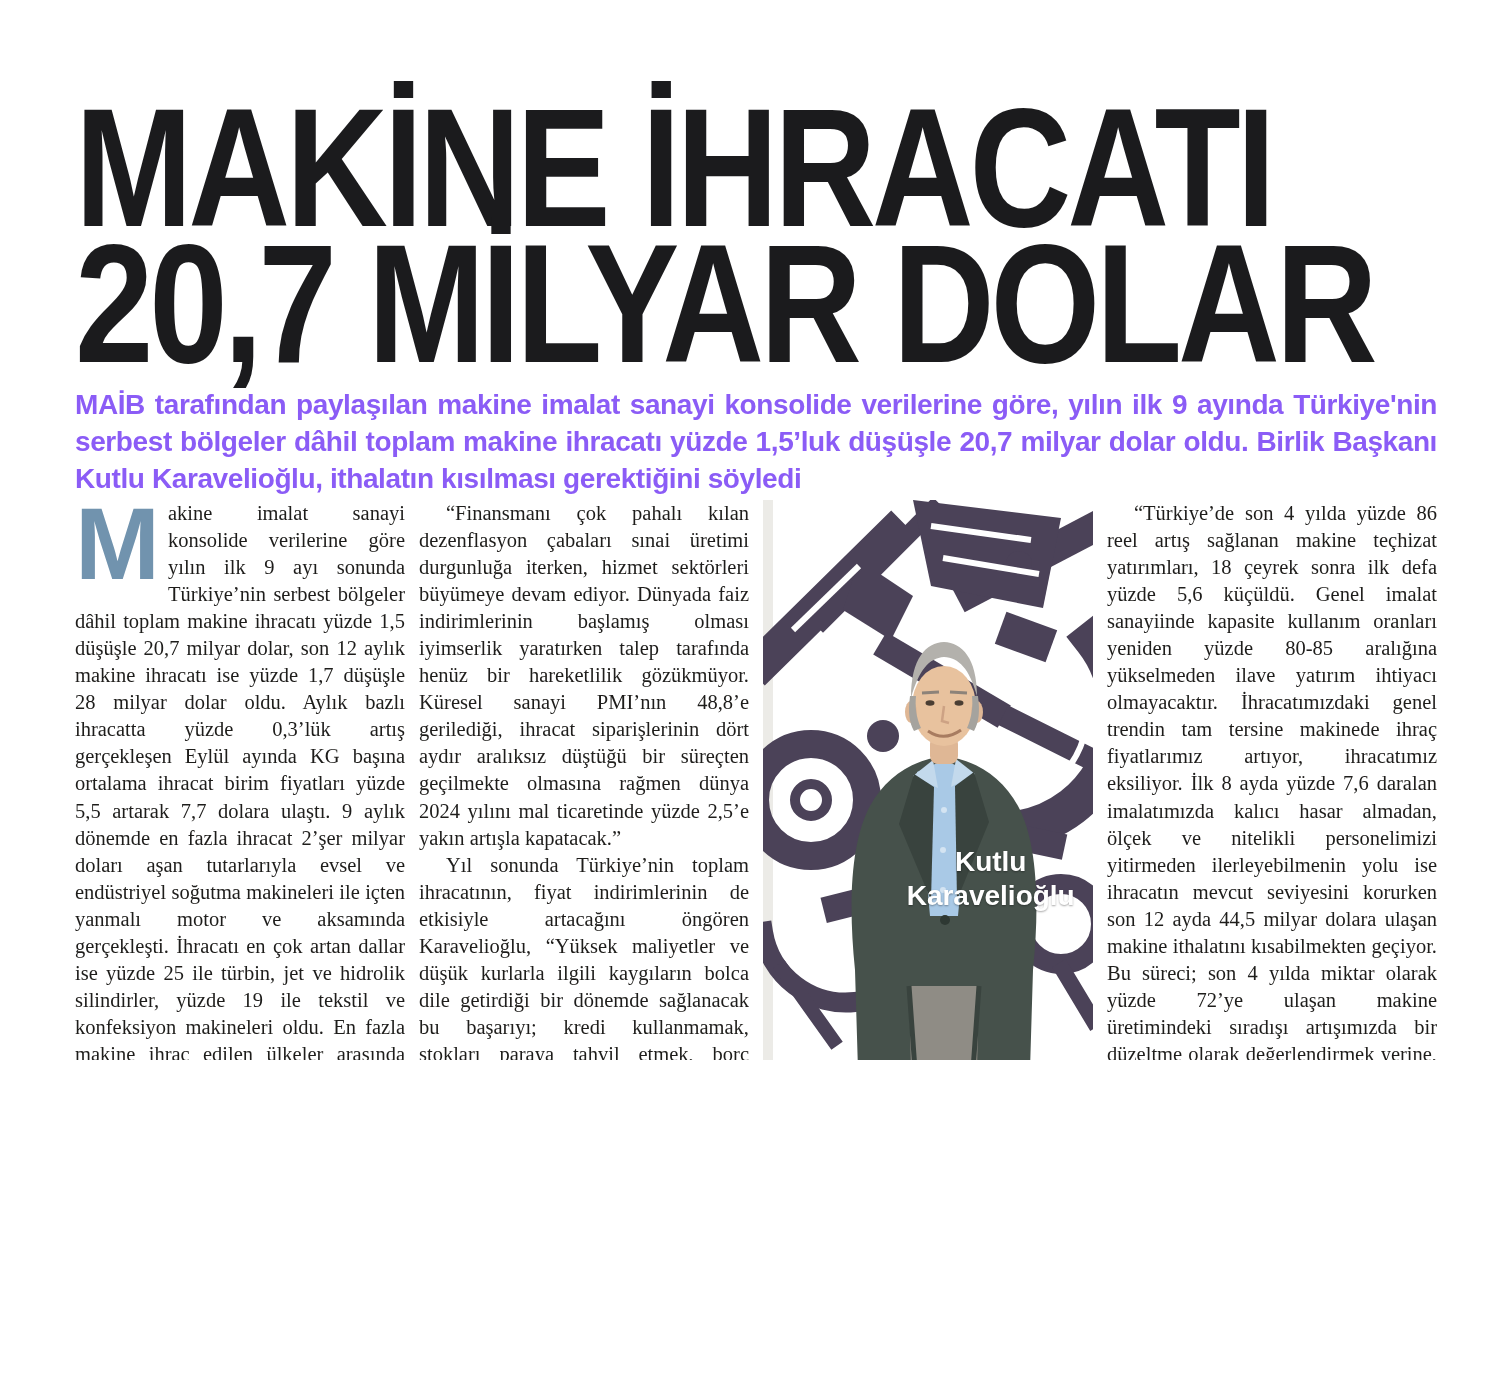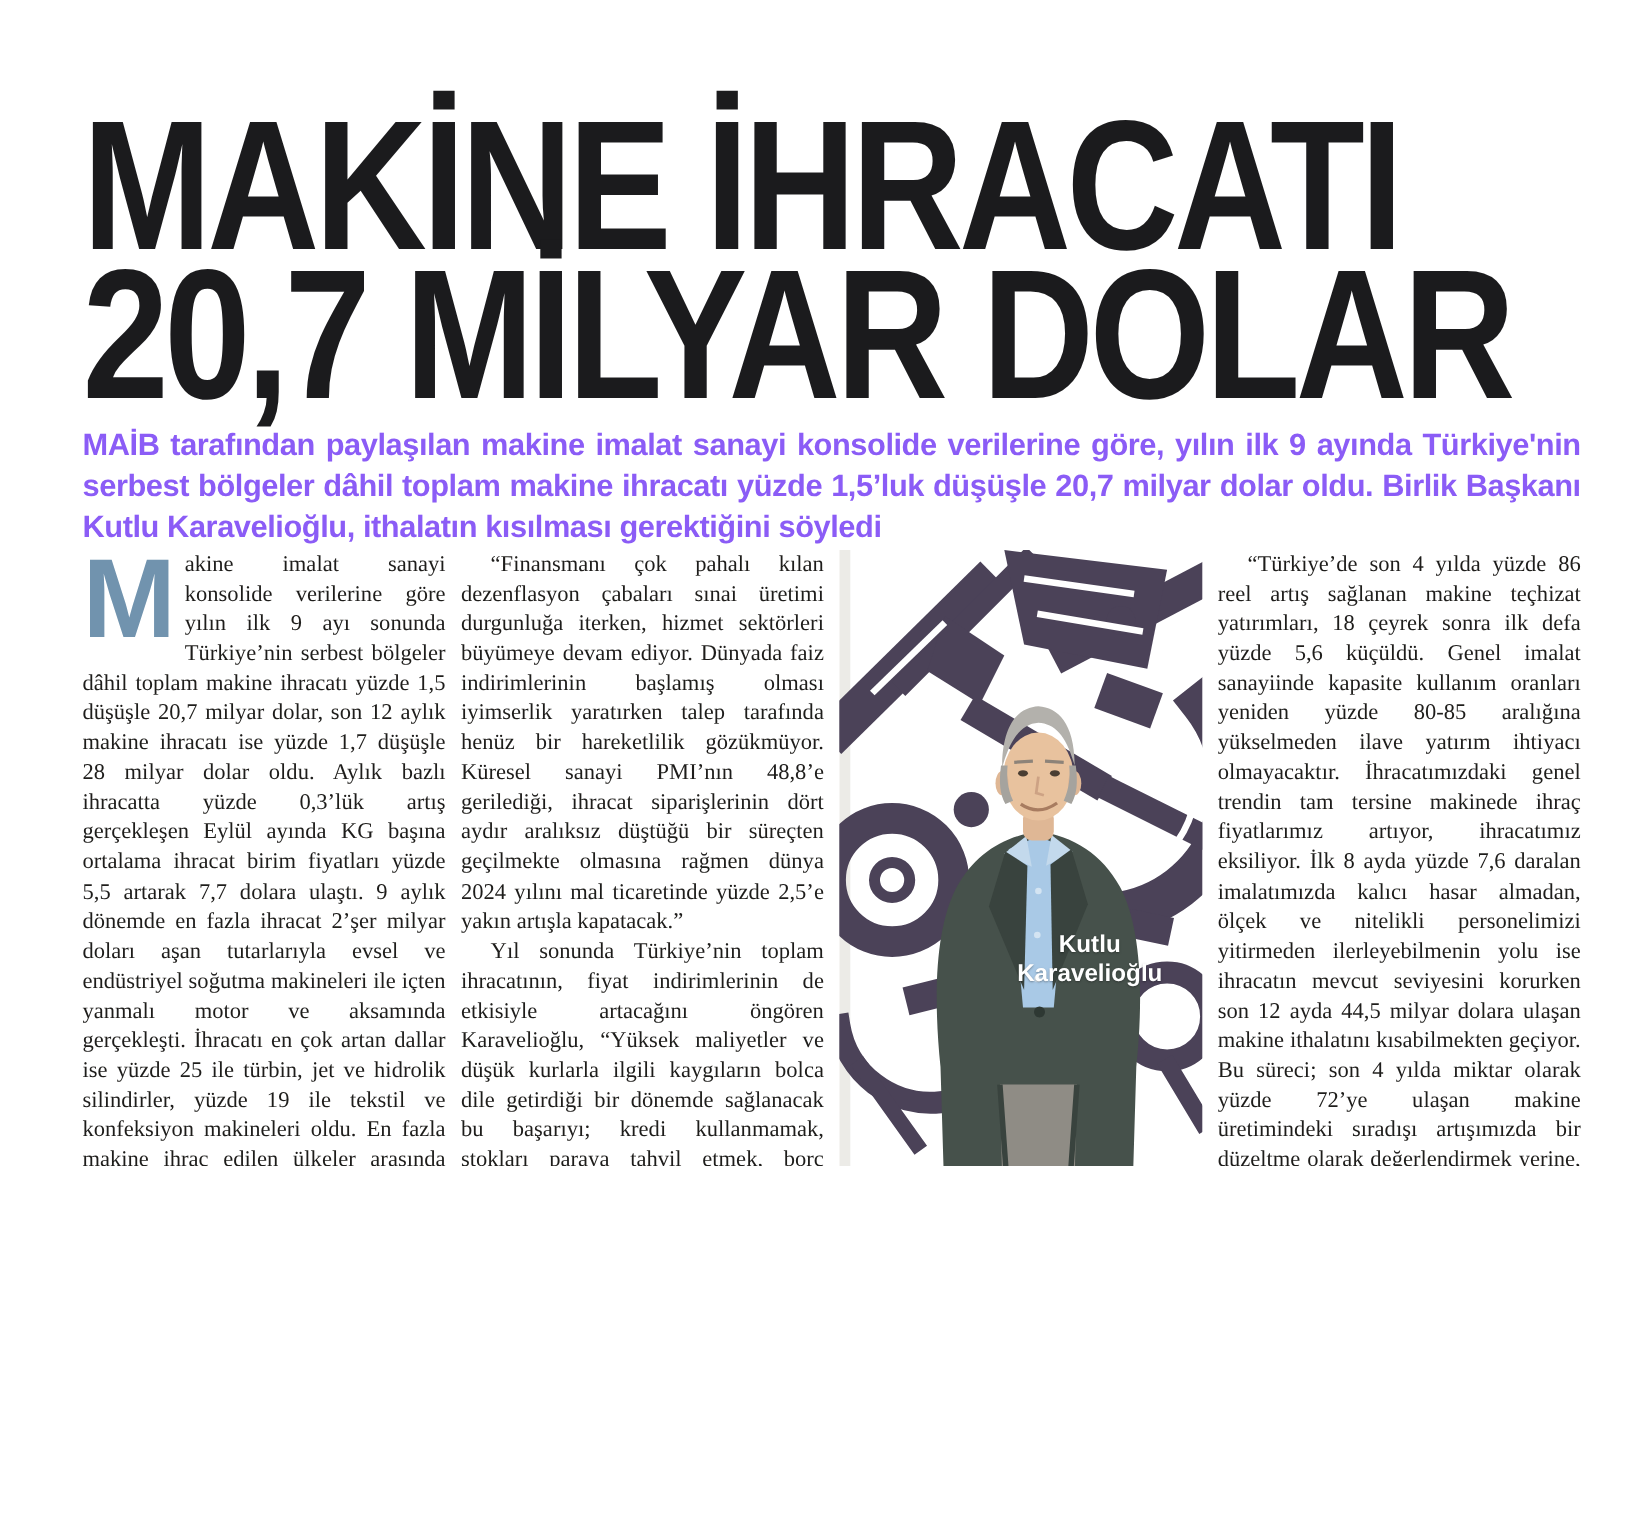--- a/index.html
+++ b/index.html
@@ -67,21 +67,21 @@
     position:relative;
     width:330px;height:570px;
     margin-bottom:13px;
     background:#ffffff;
   }
   .photo svg{display:block;width:330px;height:570px;}
   .photo-caption{
     position:absolute;left:40%;right:2%;top:60.5%;
     text-align:center;
     font-family:"Liberation Sans", sans-serif;
-    font-weight:700;font-size:22px;line-height:1.22;
+    font-weight:700;font-size:28px;line-height:1.22;
     color:#ffffff;
     text-shadow:0 1px 2px rgba(0,0,0,0.35);
   }
   
   .divider{
     position:absolute;left:70px;top:1324px;width:1380px;height:10px;
     background:repeating-linear-gradient(45deg,#9fb6c5 0 2.6px,transparent 2.6px 8.2px);
   }
 </style>
 </head>

